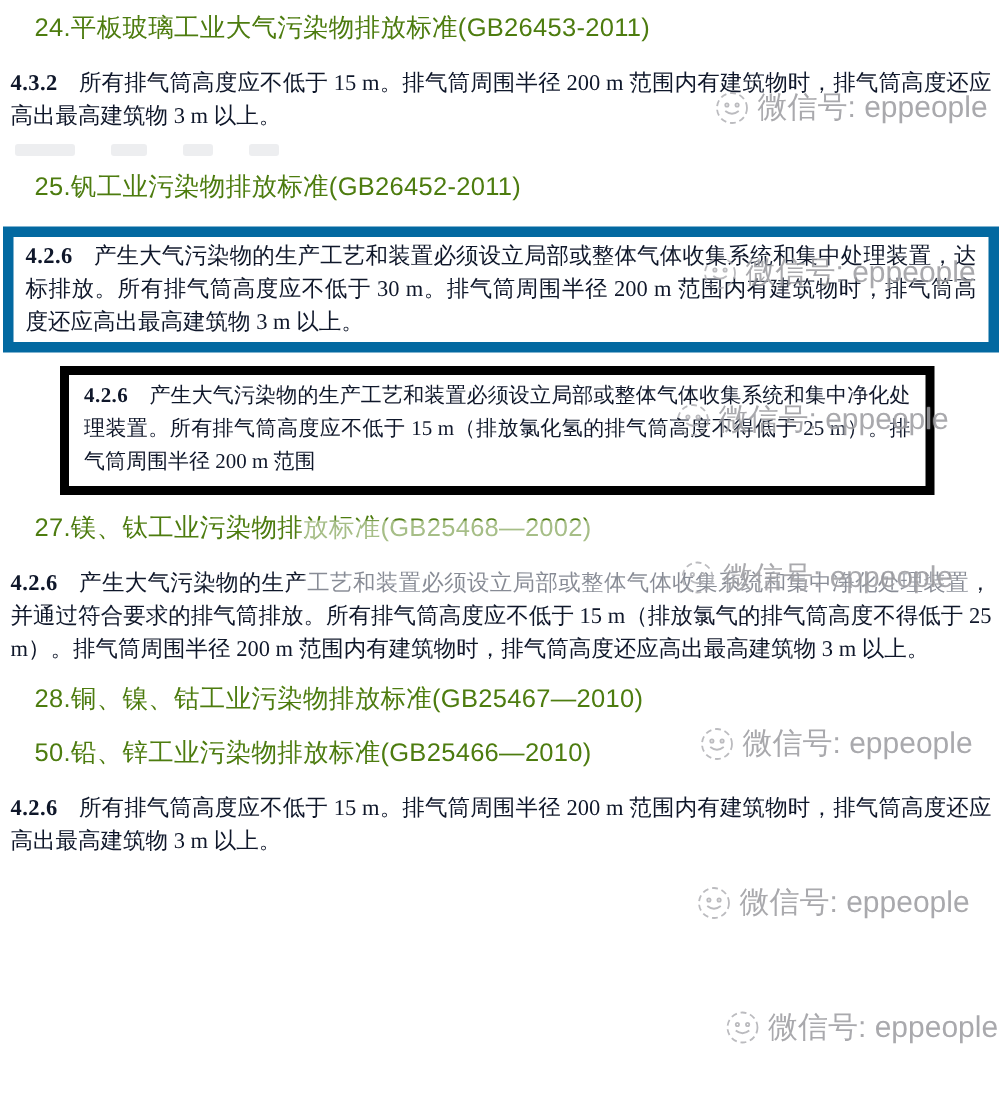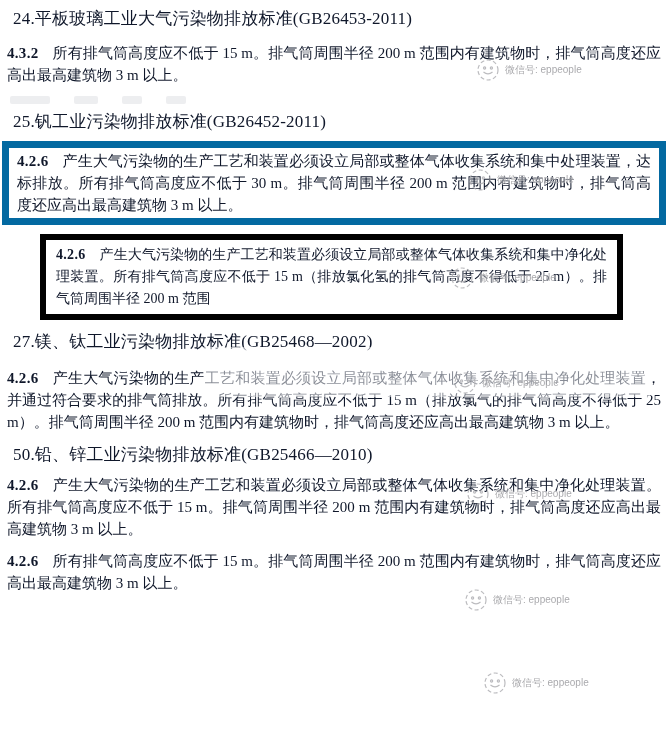--- a/index.html
+++ b/index.html
@@ -9,26 +9,26 @@
     position: relative;
     overflow: hidden;
     font-family: "Liberation Serif", serif;
   }
   .page {
     position: relative;
     padding: 0 7px;
     width: 654px;
   }
   h2.std-heading {
-    font-family: Liberation Serif, serif;
+    font-family: Liberation Sans, sans-serif;
     font-size: 17px;
     line-height: 20px;
     font-weight: 400;
-    color: #0f172a;
-    margin: 6px;
+    color: #4d7c0f;
+    margin: 16px;
     letter-spacing: 0.2px;
   }
   p.clause-p {
     font-family: "Liberation Serif", serif;
     font-size: 15px;
     line-height: 22px;
     color: #0f172a;
     margin: 0;
     text-align: justify;
   }
@@ -63,21 +63,21 @@
   #s30 h2 { margin-top: 9px; }
   #s30 p  { margin-top: 10px; }
 
   
   .wm {
     position: absolute;
     display: flex;
     align-items: center;
     gap: 5px;
     font-family: "Liberation Sans", sans-serif;
-    font-size: 10px;
+    font-size: 20px;
     color: #9b9b9f;
     opacity: 0.85;
     white-space: nowrap;
     z-index: 3;
     pointer-events: none;
     text-shadow: 0 0 1px #ffffff;
   }
   .wm svg { width: 24px; height: 24px; flex: 0 0 auto; }
 
   
@@ -133,25 +133,25 @@
       <p class="clause-p"><b class="clause-num">4.2.6</b><span>产生大气污染物的生产工艺和装置必须设立局部或整体气体收集系统和集中净化处理装置。所有排气筒高度应不低于 15 m（排放氯化氢的排气筒高度不得低于 25 m）。排气筒周围半径 200 m 范围</span></p>
     </div>
   </section>
 
   <section class="std" id="s27">
     <h2 class="std-heading">27.镁、钛工业污染物排放标准(GB25468—2002)</h2>
     <p class="clause-p"><b class="clause-num">4.2.6</b><span>产生大气污染物的生产工艺和装置必须设立局部或整体气体收集系统和集中净化处理装置，并通过符合要求的排气筒排放。所有排气筒高度应不低于 15 m（排放氯气的排气筒高度不得低于 25 m）。排气筒周围半径 200 m 范围内有建筑物时，排气筒高度还应高出最高建筑物 3 m 以上。</span></p>
   </section>
 
   <section class="std" id="s28">
+    <h2 class="std-heading">28.铜、镍、钴工业污染物排放标准(GB25467—2010)</h2>
   </section>
 
   <section class="std" id="s29">
     <h2 class="std-heading">50.铅、锌工业污染物排放标准(GB25466—2010)</h2>
-    <p class="clause-p"><b class="clause-num">4.2.6</b><span>产生大气污染物的生产工艺和装置必须设立局部或整体气体收集系统和集中净化处理装置。所有排气筒高度应不低于 15 m。排气筒周围半径 200 m 范围内有建筑物时，排气筒高度还应高出最高建筑物 3 m 以上。</span></p>
   </section>
 
   <section class="std" id="s30">
     <p class="clause-p"><b class="clause-num">4.2.6</b><span>所有排气筒高度应不低于 15 m。排气筒周围半径 200 m 范围内有建筑物时，排气筒高度还应高出最高建筑物 3 m 以上。</span></p>
   </section>
 
 </div>
 
 <div class="fade-patch"></div>
 

